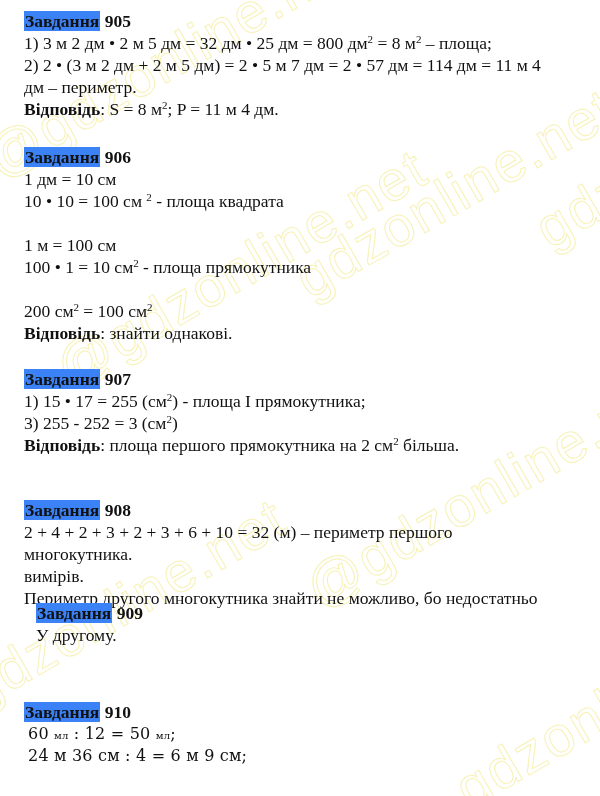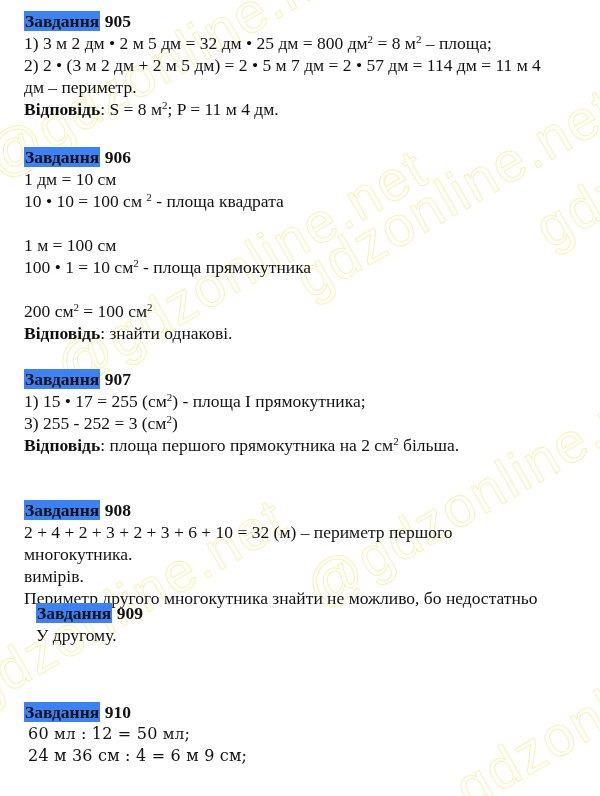--- a/index.html
+++ b/index.html
@@ -64,21 +64,21 @@
       vertical-align: 6px;
     }
     .alt-font .line {
       font-family: "DejaVu Serif", serif;
       font-size: 16px;
       font-weight: normal;
       letter-spacing: 0.2px;
       padding-left: 4px;
     }
     .alt-font .line .small {
-      font-size: 15px;
+      font-size: 10px;
       margin-top: 13px;
     }
   </style>
 </head>
 <body>
 
 <div class="watermark" style="left:-10px; top:130px; transform: rotate(-30deg);">@gdzonline.net</div>
 <div class="watermark" style="left:60px; top:340px; transform: rotate(-30deg);">@gdzonline.net</div>
 <div class="watermark" style="left:300px; top:250px; transform: rotate(-30deg);">gdzonline.net</div>
 <div class="watermark" style="left:310px; top:560px; transform: rotate(-30deg);">@gdzonline.net</div>

